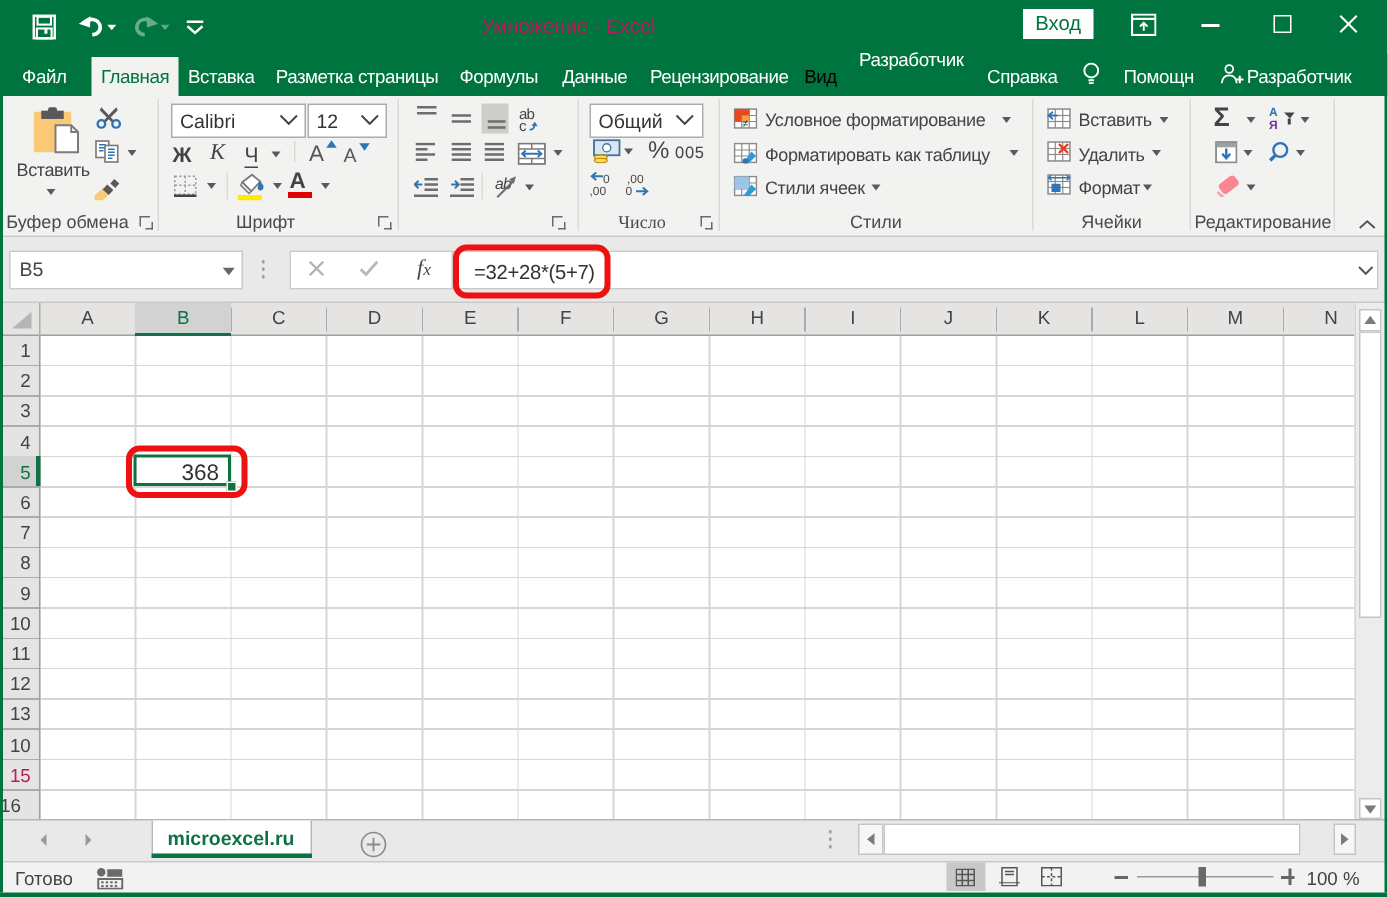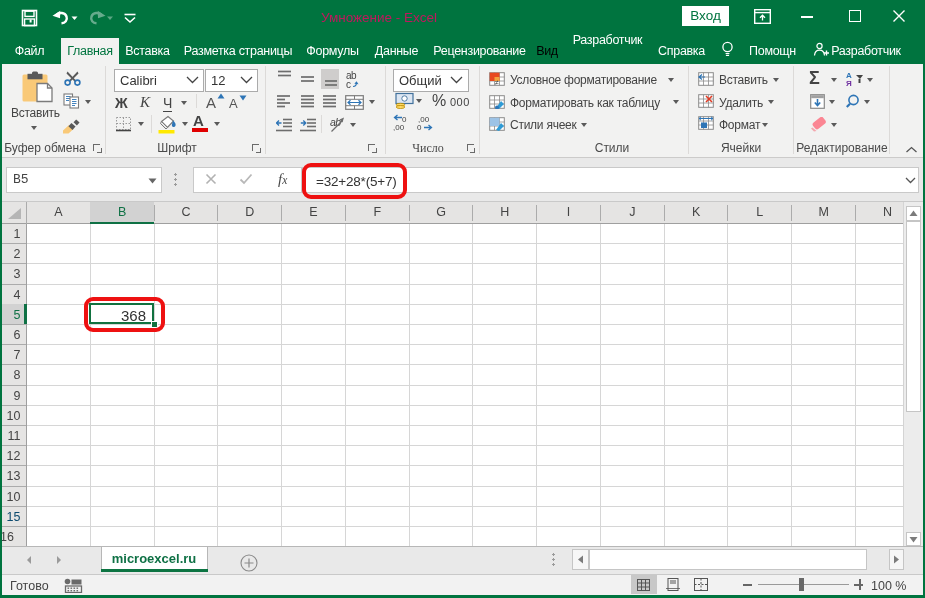--- a/index.html
+++ b/index.html
@@ -77,21 +77,21 @@
 <div class="grp" style="left:265px;top:66px;height:88px;"></div>
 <div class="grp" style="left:385px;top:66px;height:88px;"></div>
 <div class="grp" style="left:478.5px;top:66px;height:88px;"></div>
 <div class="grp" style="left:687.5px;top:66px;height:88px;"></div>
 <div class="grp" style="left:793px;top:66px;height:88px;"></div>
 <div class="grp" style="left:888.5px;top:66px;height:88px;"></div>
 <div class="glabel" style="left:45px;transform:translateX(-50%);">Буфер обмена</div>
 <div class="glabel" style="left:177px;transform:translateX(-50%);">Шрифт</div>
 <div class="glabel" style="left:315px;transform:translateX(-50%);margin-top:40px;">Выравнивание</div>
 <div class="glabel" style="left:428px;transform:translateX(-50%);font-family:Liberation Serif, serif;">Число</div>
-<div class="glabel" style="left:612px;transform:translateX(-50%);text-align:right;">Стили</div>
+<div class="glabel" style="left:584px;transform:translateX(-50%);text-align:right;">Стили</div>
 <div class="glabel" style="left:741px;transform:translateX(-50%);">Ячейки</div>
 <div class="glabel" style="left:842px;transform:translateX(-50%);">Редактирование</div>
 <div class="dlg" style="left:93px;"></div>
 <div class="dlg" style="left:252px;"></div>
 <div class="dlg" style="left:368px;"></div>
 <div class="dlg" style="left:466.5px;"></div>
 <svg class="ab" style="left:905px;top:145px;" width="13" height="9" viewBox="0 0 13 9">
 <path d="M1.5 7 L6.5 2.5 L11.5 7" fill="none" stroke="#555" stroke-width="1.3"></path>
 </svg>
 <svg class="ab" style="left:21px;top:71px;" width="32" height="32" viewBox="0 0 32 32">
@@ -242,21 +242,21 @@
     <path class="chev" d="M1 1 L6.5 6.5 L12 1"></path>
   </svg>
 <svg class="ab" style="left:395px;top:92px;" width="19" height="17" viewBox="0 0 19 17">
 <rect x="1" y="1.5" width="17" height="10" fill="#dce6f2" stroke="#41719c" stroke-width="1.2"></rect>
 <circle cx="9.5" cy="6.5" r="2.7" fill="#fff" stroke="#41719c" stroke-width="0.9"></circle>
 <ellipse cx="5.5" cy="12.8" rx="4.3" ry="1.5" fill="#ffd966" stroke="#b88a00" stroke-width="0.8"></ellipse>
 <ellipse cx="5.5" cy="15" rx="4.3" ry="1.5" fill="#ffd966" stroke="#b88a00" stroke-width="0.8"></ellipse>
 </svg>
 <div class="ab tri-d" style="left:416px;top:99px;"></div>
 <div class="ab" style="left:432px;top:92px;font-size:16px;color:#444;">%</div>
-<div class="ab" style="left:450px;top:96px;font-size:11px;letter-spacing:0.5px;color:#444;">000</div>
+<div class="ab" style="left:450px;top:96px;font-size:11px;letter-spacing:0.5px;color:#444;">005</div>
 <svg class="ab" style="left:393px;top:114px;" width="17" height="18" viewBox="0 0 17 18">
 <path d="M9 3.5 L2 3.5 M4.5 1 L1.5 3.5 L4.5 6" stroke="#2e75b6" stroke-width="1.3" fill="none"></path>
 <text x="9" y="8" font-size="8" fill="#444">0</text>
 <text x="0" y="16" font-size="8" fill="#444">,00</text>
 </svg>
 <svg class="ab" style="left:416px;top:114px;" width="17" height="18" viewBox="0 0 17 18">
 <text x="2" y="8" font-size="8" fill="#444">,00</text>
 <path d="M8 13.5 L15 13.5 M12.5 11 L15.5 13.5 L12.5 16" stroke="#2e75b6" stroke-width="1.3" fill="none"></path>
 <text x="1" y="16" font-size="8" fill="#444">0</text>
 </svg>
@@ -345,21 +345,21 @@
 <line x1="5" y1="9.7" x2="1.8" y2="13" stroke="#2e75b6" stroke-width="2.2"></line>
 </svg>
 <div class="ab tri-d" style="left:864px;top:100px;"></div>
 <svg class="ab" style="left:810px;top:117px;" width="18" height="15" viewBox="0 0 18 15">
 <rect x="3" y="2" width="13" height="8" rx="2.5" transform="rotate(-38 9.5 6.5)" fill="#fb8693"></rect>
 <path d="M2.5 10.5 L6.5 14 L4 14.5 L1 11.5 z" fill="#f4a7ad"></path>
 </svg>
 <div class="ab tri-d" style="left:831px;top:123px;"></div>
 <div class="ab" style="left:0;top:158px;width:925px;height:44px;background:#e9e9e9;border-bottom:1px solid #c9c9c9;box-sizing:border-box;"></div>
 <div class="ab" style="left:6px;top:167px;width:156px;height:26px;background:#fff;border:1px solid #c9c9c9;box-sizing:border-box;"></div>
-<div class="ab" style="left:13px;top:172px;font-size:13px;color:#444;font-family:Liberation Mono, monospace;">B5</div>
+<div class="ab" style="left:13px;top:172px;font-size:13px;color:#444;">B5</div>
 <svg class="ab" style="left:148px;top:178px;" width="9" height="6" viewBox="0 0 9 6">
     <path d="M0.5 0.5 L8.5 0.5 L4.5 5.5 z" fill="#666"></path>
   </svg>
 <div class="ab" style="left:174px;top:172px;width:3px;height:16px;background-image:radial-gradient(circle,#9a9a9a 1px,transparent 1.2px);background-size:3px 5px;"></div>
 <div class="ab" style="left:193px;top:167px;width:109px;height:26px;background:#fff;border:1px solid #c9c9c9;box-sizing:border-box;"></div>
 <svg class="ab" style="left:205px;top:173px;" width="12" height="12" viewBox="0 0 12 12">
     <path d="M1.5 1.5 L10.5 10.5 M10.5 1.5 L1.5 10.5" stroke="#b2b2b2" stroke-width="1.6"></path>
   </svg>
 <svg class="ab" style="left:239px;top:173px;" width="14" height="12" viewBox="0 0 14 12">
     <path d="M1.5 6.5 L5 10 L12.5 1.5" stroke="#b8b8b8" stroke-width="1.8" fill="none"></path>
@@ -407,21 +407,21 @@
 <div class="ab" style="left:0;top:307.8px;width:20.5px;text-align:right;font-size:12.5px;color:#0f7145;">5</div>
 <div class="ab" style="left:0;top:328.0px;width:20.5px;text-align:right;font-size:12.5px;color:#444;">6</div>
 <div class="ab" style="left:0;top:348.2px;width:20.5px;text-align:right;font-size:12.5px;color:#444;">7</div>
 <div class="ab" style="left:0;top:368.4px;width:20.5px;text-align:right;font-size:12.5px;color:#444;">8</div>
 <div class="ab" style="left:0;top:388.6px;width:20.5px;text-align:right;font-size:12.5px;color:#444;">9</div>
 <div class="ab" style="left:0;top:408.79999999999995px;width:20.5px;text-align:right;font-size:12.5px;color:#444;">10</div>
 <div class="ab" style="left:0;top:429.0px;width:20.5px;text-align:right;font-size:12.5px;color:#444;">11</div>
 <div class="ab" style="left:0;top:449.2px;width:20.5px;text-align:right;font-size:12.5px;color:#444;">12</div>
 <div class="ab" style="left:0;top:469.4px;width:20.5px;text-align:right;font-size:12.5px;color:#444;">13</div>
 <div class="ab" style="left:0;top:489.59999999999997px;width:20.5px;text-align:right;font-size:12.5px;color:#444;">10</div>
-<div class="ab" style="left:0;top:509.8px;width:20.5px;text-align:right;font-size:12.5px;color:#0c4a6e;">15</div>
+<div class="ab" style="left:0;top:509.8px;width:20.5px;text-align:right;font-size:12.5px;color:#be185d;">15</div>
 <div class="ab" style="left:0;top:530.0px;width:20.5px;text-align:left;font-size:12.5px;color:#444;">16</div>
 <div class="ab" style="left:92.27000000000001px;top:307.3px;width:53.77px;text-align:right;font-size:15px;color:#333;">368</div>
 <div class="ab" style="left:89.27000000000001px;top:303.3px;width:64.77000000000001px;height:21.2px;border:2px solid #11713f;box-sizing:border-box;"></div>
 <div class="ab" style="left:150.54000000000002px;top:321.0px;width:5px;height:5px;background:#11713f;border:1px solid #fff;"></div>
 <div class="ab" style="left:84px;top:297px;width:81px;height:34.5px;border:4.5px solid #ee1111;border-radius:9px;box-sizing:border-box;"></div>
 <div class="ab" style="left:903.0px;top:202.0px;width:20.0px;height:344.0px;background:#ececec;border-left:1px solid #d4d4d4;box-sizing:border-box;"></div>
 <div class="ab" style="left:906px;top:206px;width:15px;height:15px;background:#fff;border:1px solid #c5c5c5;box-sizing:border-box;"></div>
 <svg class="ab" style="left:909px;top:210px;" width="9" height="7" viewBox="0 0 9 7">
     <path d="M4.5 0.5 L8.5 6 L0.5 6 z" fill="#7b7b7b"></path>
   </svg>

